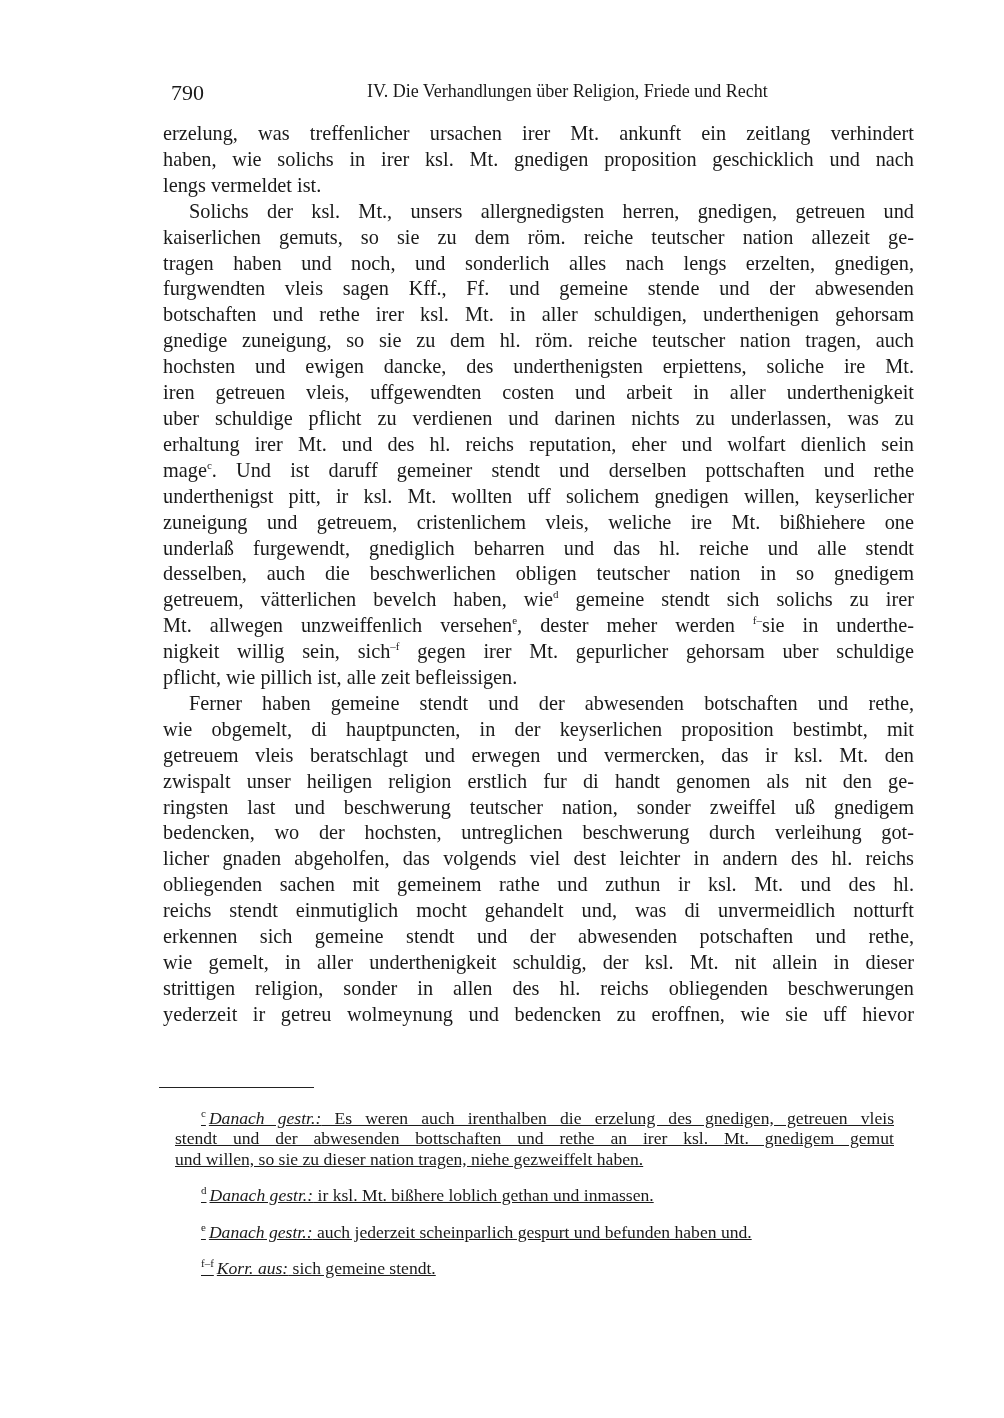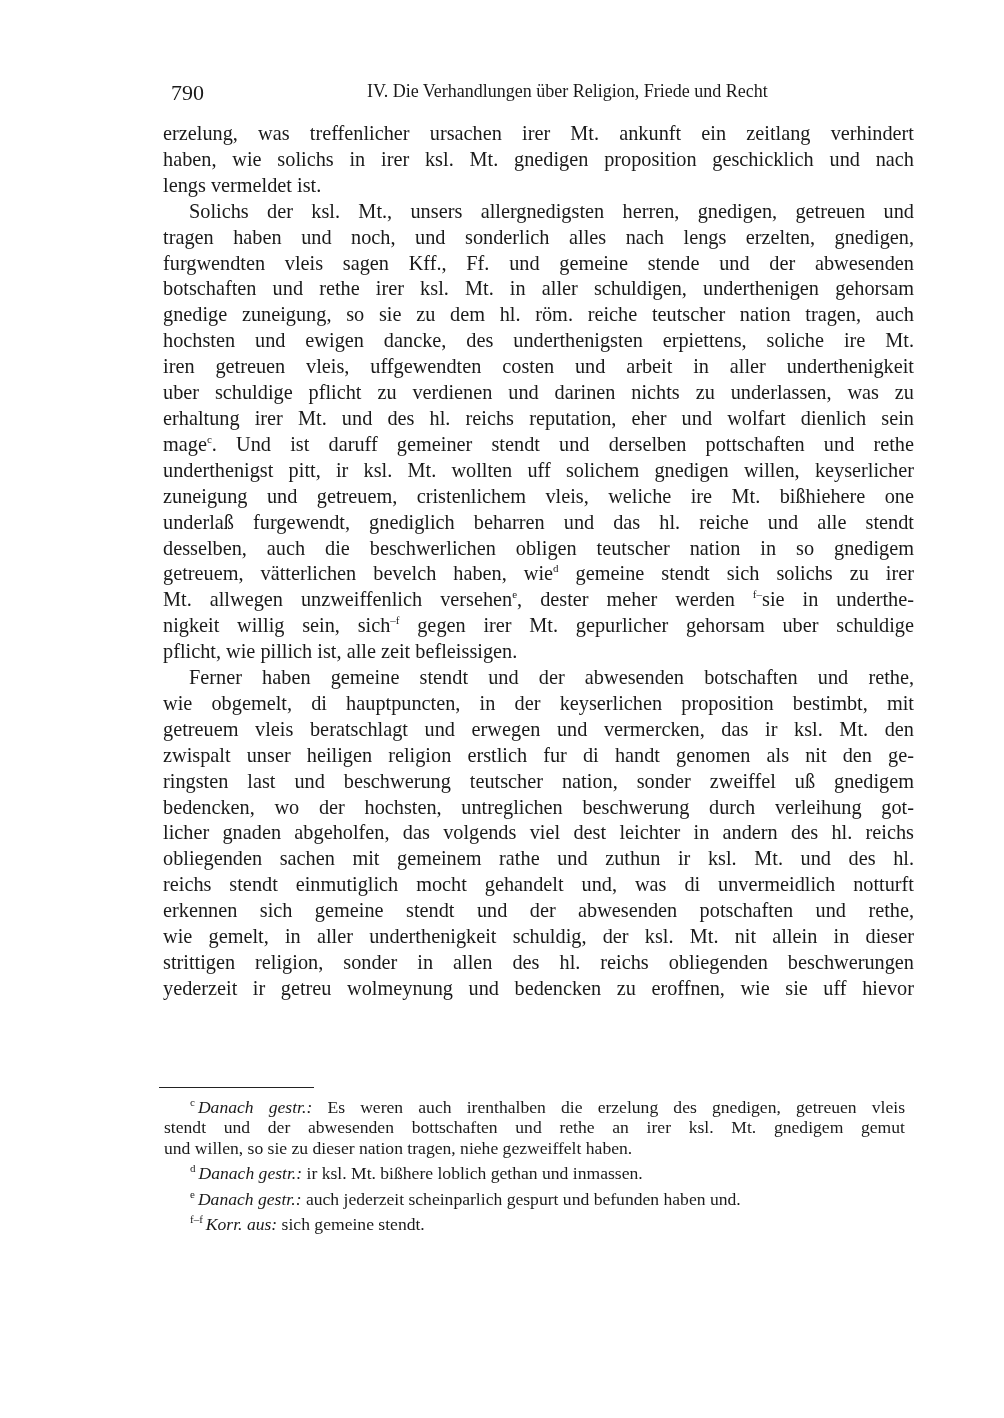--- a/index.html
+++ b/index.html
@@ -8,21 +8,21 @@
   .running-head { position: absolute; top: 80px; left: 12px; width: 751px; height: 28px; font-size: 21px; }
   .page-number { position: absolute; left: 0; top: 0; font-size: 22px; }
   .head-title { position: absolute; left: 156px; top: 1px; font-size: 18px; margin-left: 40px; }
   .body-text { position: absolute; top: 121px; left: 4px; width: 751px; font-size: 20.3px; line-height: 25.9px; text-align: justify; hyphens: manual; }
   .body-text p { margin: 0; }
   .line { display: block; text-align: justify; text-align-last: justify; white-space: nowrap; }
   .line.last { text-align-last: left; }
   sup { font-size: 11px; line-height: 0; vertical-align: 8px; }
   .fn-rule { position: absolute; top: 1087px; left: 0; width: 155px; height: 0; border-top: 1.2px solid #222; }
   .footnotes { position: absolute; top: 1092px; left: 0; width: 751px; font-size: 17.6px; line-height: 20.4px; }
-  .fn { margin: 5px; text-indent: 26px; }
+  .fn { margin: 16px; text-indent: 26px; text-decoration: underline; }
   .fn .line { white-space: nowrap; }
   .fn-marker { font-size: 11px; vertical-align: 7px; line-height: 0; margin-right: 3px; }
   .fn em { font-style: italic; }
   .fn-short { margin-top: 5px; }
 </style>
 </head>
 <body>
 
 <div class="page">
 
@@ -34,20 +34,21 @@
   <div class="body-text">
 
     <p>
       <span class="line">erzelung, was treffenlicher ursachen irer Mt. ankunft ein zeitlang verhindert</span>
       <span class="line">haben, wie solichs in irer ksl. Mt. gnedigen proposition geschicklich und nach</span>
       <span class="line last">lengs vermeldet ist.</span>
     </p>
 
     <p>
       <span class="line" style="padding-left:26px">Solichs der ksl. Mt., unsers allergnedigsten herren, gnedigen, getreuen und</span>
+      <span class="line">kaiserlichen gemuts, so sie zu dem röm. reiche teutscher nation allezeit ge-</span>
       <span class="line">tragen haben und noch, und sonderlich alles nach lengs erzelten, gnedigen,</span>
       <span class="line">furgwendten vleis sagen Kff., Ff. und gemeine stende und der abwesenden</span>
       <span class="line">botschaften und rethe irer ksl. Mt. in aller schuldigen, underthenigen gehorsam</span>
       <span class="line">gnedige zuneigung, so sie zu dem hl. röm. reiche teutscher nation tragen, auch</span>
       <span class="line">hochsten und ewigen dancke, des underthenigsten erpiettens, soliche ire Mt.</span>
       <span class="line">iren getreuen vleis, uffgewendten costen und arbeit in aller underthenigkeit</span>
       <span class="line">uber schuldige pflicht zu verdienen und darinen nichts zu underlassen, was zu</span>
       <span class="line">erhaltung irer Mt. und des hl. reichs reputation, eher und wolfart dienlich sein</span>
       <span class="line"><span>mage</span><sup>c</sup><span>. Und ist daruff gemeiner stendt und derselben pottschaften und rethe</span></span>
       <span class="line">underthenigst pitt, ir ksl. Mt. wollten uff solichem gnedigen willen, keyserlicher</span>

